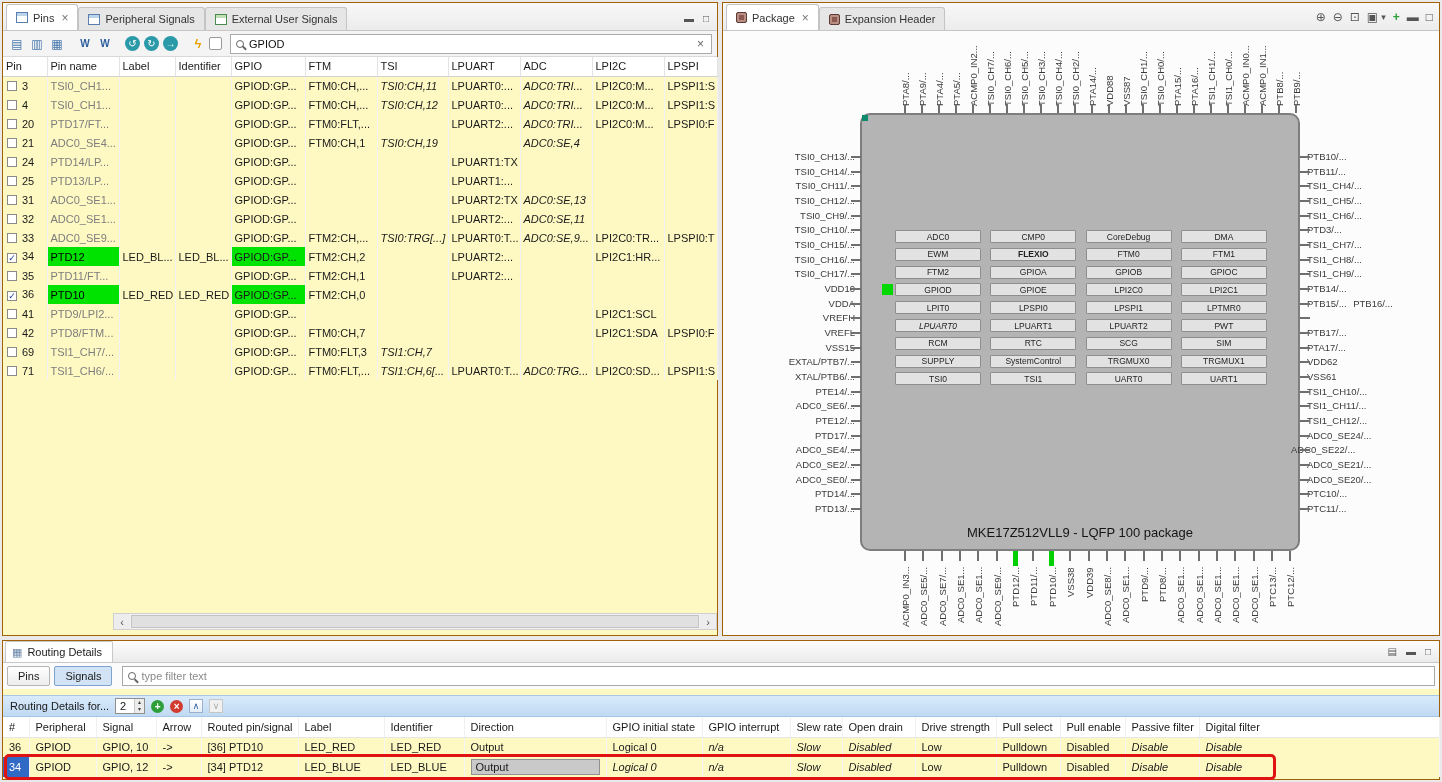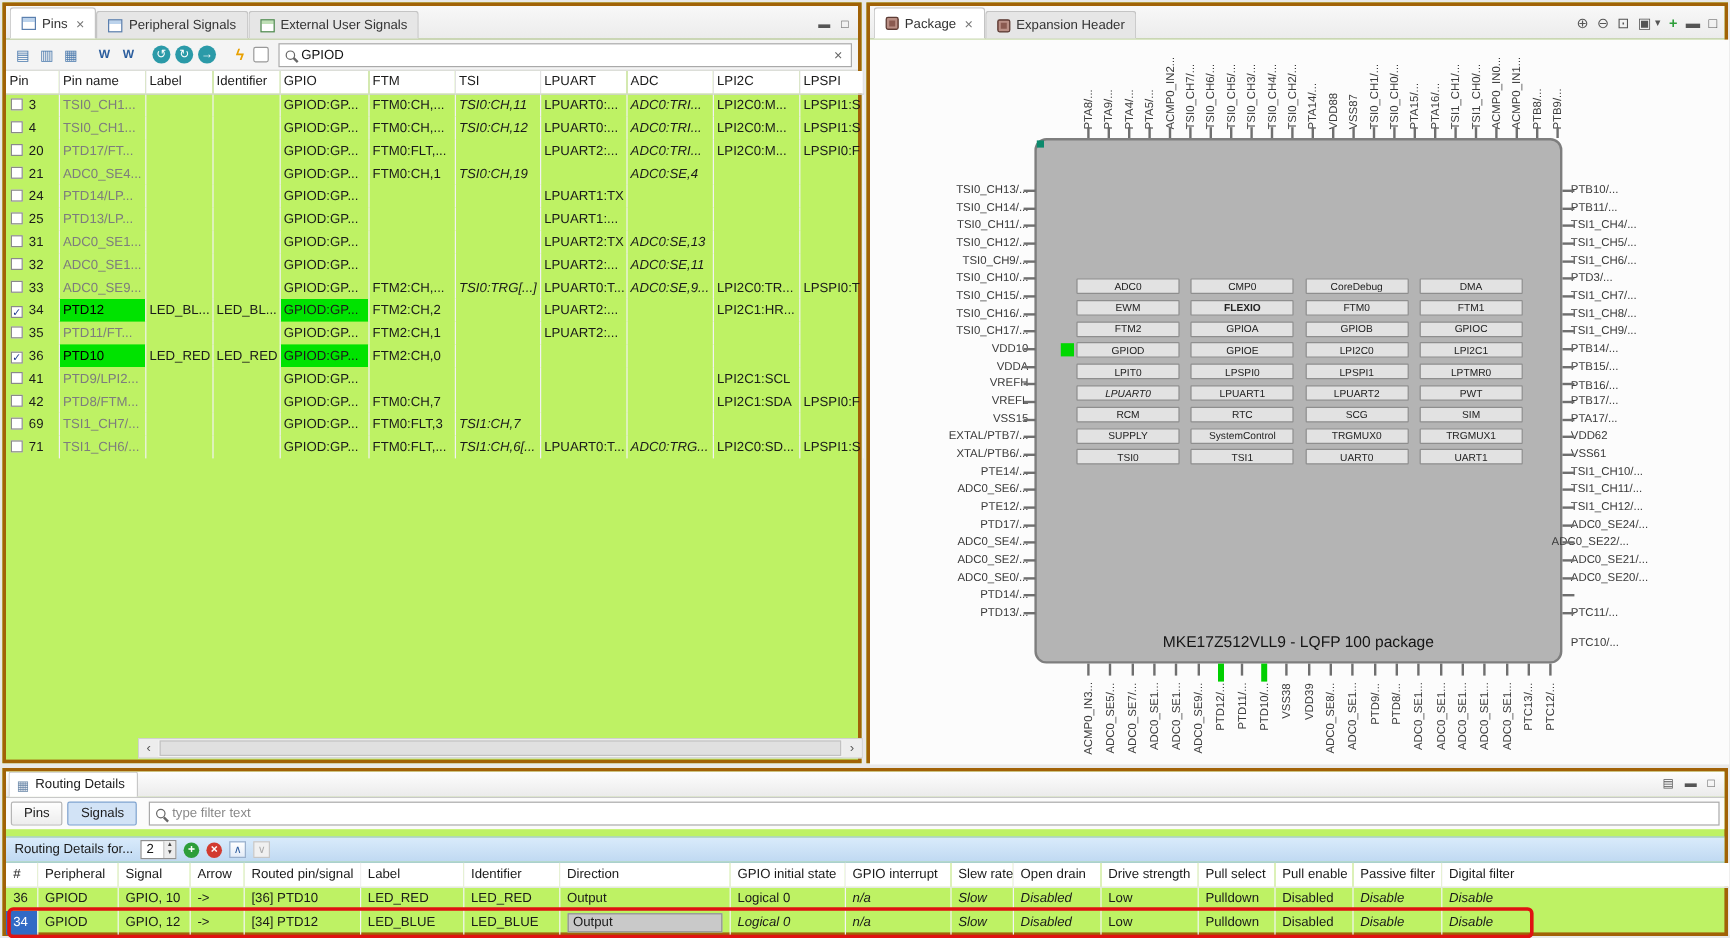--- a/index.html
+++ b/index.html
@@ -1,19 +1,19 @@
 <!DOCTYPE html>
 <html><head>
 <meta charset="utf-8">
 <style>
   *{margin:0;padding:0;box-sizing:border-box}
   html,body{width:1442px;height:782px}
   body{font-family:"Liberation Sans","DejaVu Sans",sans-serif;font-size:11px;color:#1a1a1a;
        background:#e9e9e9;position:relative;overflow:hidden}
-  .panel{position:absolute;background:#bef264;border:3px solid #a16207}
+  .panel{position:absolute;background:#fef9c3;border:1px solid #a16207}
   #pins-panel{left:2px;top:2px;width:716px;height:634px}
   #package-panel{left:722px;top:2px;width:718px;height:634px}
   #routing-panel{left:2px;top:640px;width:1438px;height:140px}
 
   
   .tabbar{height:28px;display:flex;align-items:flex-end;background:linear-gradient(#f8f8f8,#ececec);
           border-bottom:1px solid #c6c6c6;padding-left:3px;position:relative}
   .tab{display:flex;align-items:center;gap:5px;height:23px;padding:0 9px;border:1px solid #c4c4c4;
        border-bottom:none;border-radius:3px 3px 0 0;background:#e6e6e6;color:#333;white-space:nowrap;cursor:default}
   .tab.active{background:#fff;height:26px}
@@ -629,21 +629,21 @@
       <div class="pkg-label hlab hright" style="left: 584px; top: 208.02px;">TSI1_CH7/...</div>
       <div class="stub" style="left: 577px; top: 213.02px; width: 10px; height: 2px;"></div>
       <div class="pkg-label hlab hright" style="left: 584px; top: 222.69px;">TSI1_CH8/...</div>
       <div class="stub" style="left: 577px; top: 227.69px; width: 10px; height: 2px;"></div>
       <div class="pkg-label hlab hright" style="left: 584px; top: 237.36px;">TSI1_CH9/...</div>
       <div class="stub" style="left: 577px; top: 242.36px; width: 10px; height: 2px;"></div>
       <div class="pkg-label hlab hright" style="left: 584px; top: 252.03px;">PTB14/...</div>
       <div class="stub" style="left: 577px; top: 257.03px; width: 10px; height: 2px;"></div>
       <div class="pkg-label hlab hright" style="left: 584px; top: 266.7px;">PTB15/...</div>
       <div class="stub" style="left: 577px; top: 271.7px; width: 10px; height: 2px;"></div>
-      <div class="pkg-label hlab hright" style="left: 584px; top: 283px;">PTB16/...</div>
+      <div class="pkg-label hlab hright" style="left: 584px; top: 267px; text-align: center;">PTB16/...</div>
       <div class="stub" style="left: 577px; top: 286.37px; width: 10px; height: 2px;"></div>
       <div class="pkg-label hlab hright" style="left: 584px; top: 296.04px;">PTB17/...</div>
       <div class="stub" style="left: 577px; top: 301.04px; width: 10px; height: 2px;"></div>
       <div class="pkg-label hlab hright" style="left: 584px; top: 310.71px;">PTA17/...</div>
       <div class="stub" style="left: 577px; top: 315.71px; width: 10px; height: 2px;"></div>
       <div class="pkg-label hlab hright" style="left: 584px; top: 325.38px;">VDD62</div>
       <div class="stub" style="left: 577px; top: 330.38px; width: 10px; height: 2px;"></div>
       <div class="pkg-label hlab hright" style="left: 584px; top: 340.05px;">VSS61</div>
       <div class="stub" style="left: 577px; top: 345.05px; width: 10px; height: 2px;"></div>
       <div class="pkg-label hlab hright" style="left: 584px; top: 354.72px;">TSI1_CH10/...</div>
@@ -653,21 +653,21 @@
       <div class="pkg-label hlab hright" style="left: 584px; top: 384.06px;">TSI1_CH12/...</div>
       <div class="stub" style="left: 577px; top: 389.06px; width: 10px; height: 2px;"></div>
       <div class="pkg-label hlab hright" style="left: 584px; top: 398.73px;">ADC0_SE24/...</div>
       <div class="stub" style="left: 577px; top: 403.73px; width: 10px; height: 2px;"></div>
       <div class="pkg-label hlab hright" style="left: 568px; top: 413.4px;">ADC0_SE22/...</div>
       <div class="stub" style="left: 577px; top: 418.4px; width: 10px; height: 2px;"></div>
       <div class="pkg-label hlab hright" style="left: 584px; top: 428.07px;">ADC0_SE21/...</div>
       <div class="stub" style="left: 577px; top: 433.07px; width: 10px; height: 2px;"></div>
       <div class="pkg-label hlab hright" style="left: 584px; top: 442.74px;">ADC0_SE20/...</div>
       <div class="stub" style="left: 577px; top: 447.74px; width: 10px; height: 2px;"></div>
-      <div class="pkg-label hlab hright" style="left: 584px; top: 457.41px; margin-top: 40px;">PTC10/...</div>
+      <div class="pkg-label hlab hright" style="left: 584px; top: 457.41px;">PTC10/...</div>
       <div class="stub" style="left: 577px; top: 462.41px; width: 10px; height: 2px;"></div>
       <div class="pkg-label hlab hright" style="left: 584px; top: 472.08px;">PTC11/...</div>
       <div class="stub" style="left: 577px; top: 477.08px; width: 10px; height: 2px;"></div>
     </div>
 </div>
 
 <div id="routing-panel" class="panel">
   <div class="titlebar">
     <div class="vtab">
       <span class="ticon">▦</span>

